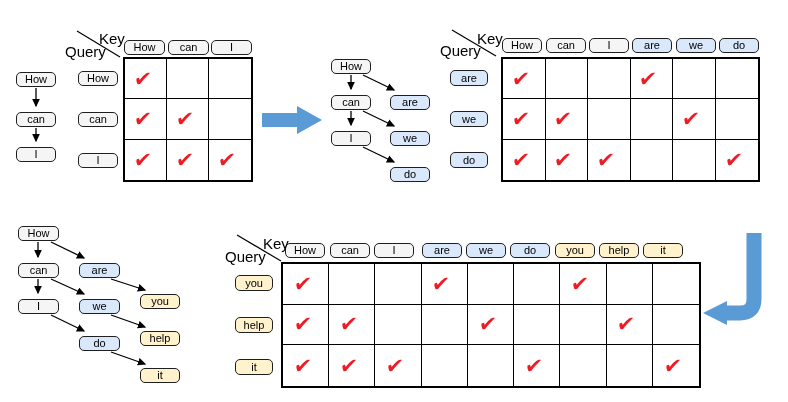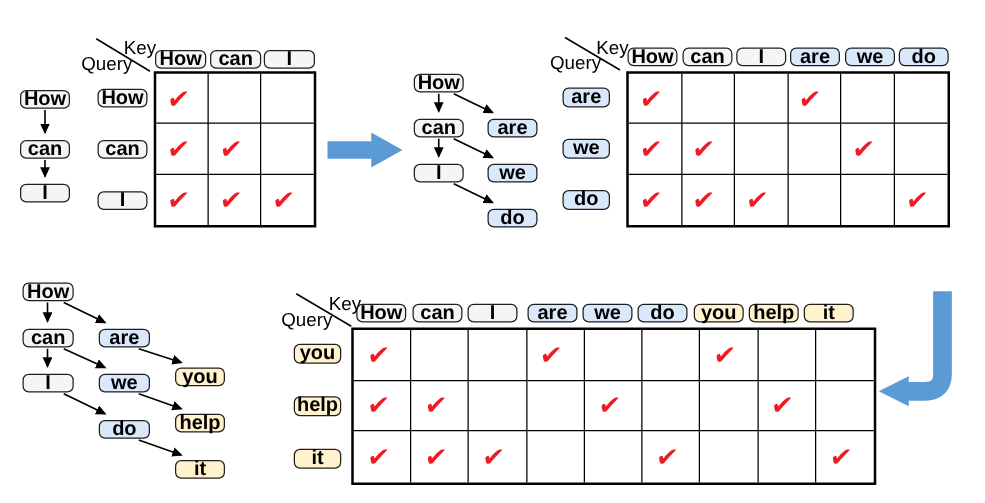--- a/index.html
+++ b/index.html
@@ -4,21 +4,21 @@
 <style>
   html,body{margin:0;padding:0;background:#ffffff;}
   #canvas{
     position:relative;width:788px;height:402px;background:#fff;overflow:hidden;
     font-family:"Liberation Sans",sans-serif;color:#000;
   }
   #connectors{position:absolute;left:0;top:0;z-index:1;}
   .token{
     position:absolute;z-index:3;display:flex;align-items:center;justify-content:center;
     border:1.4px solid var(--border);border-radius:5px;
-    font-size:16px;line-height:1;box-sizing:border-box;font-weight:bold;
+    font-size:11px;line-height:1;box-sizing:border-box;
   }
   .grid{
     position:absolute;z-index:2;display:grid;box-sizing:border-box;
     border:2px solid var(--line);background:#fff;
   }
   .cell{
     border-right:1.2px solid var(--line);border-bottom:1.2px solid var(--line);
     display:flex;align-items:center;justify-content:center;box-sizing:border-box;
   }
   .cell.lastcol{border-right:none;}

